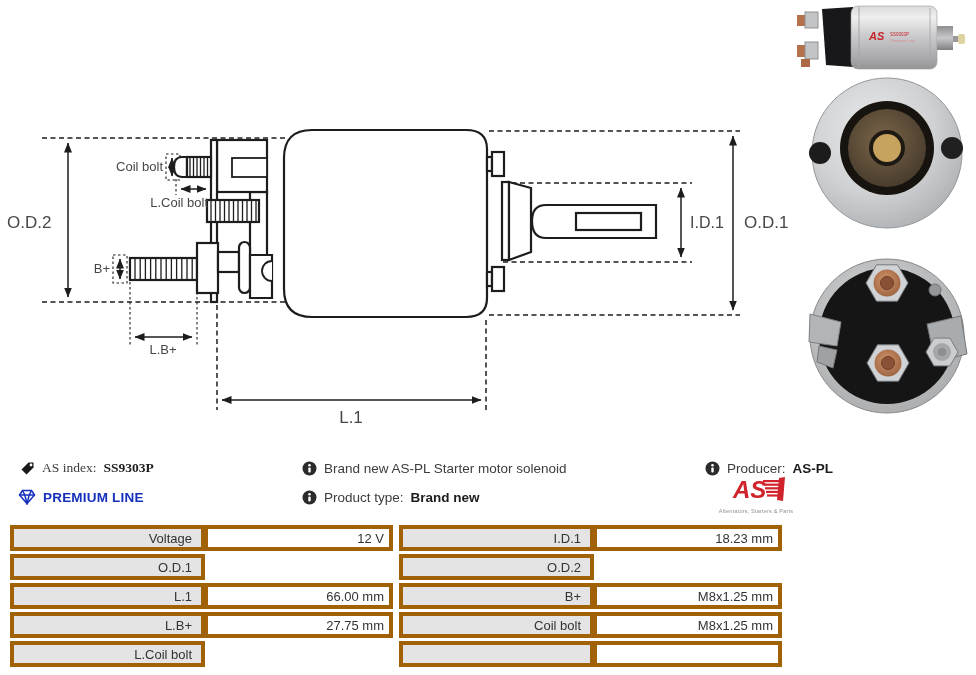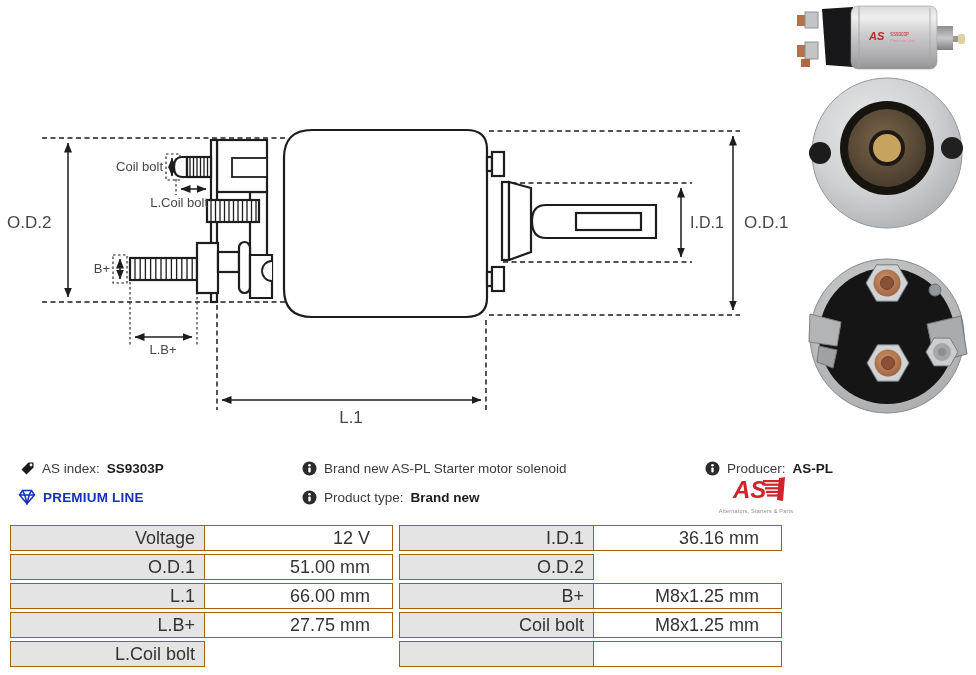--- a/index.html
+++ b/index.html
@@ -9,24 +9,24 @@
   
   .iline{display:flex;align-items:center;gap:7px;height:18px;font-size:13.5px;color:#3c3c3c;white-space:nowrap;}
   .iline .bold{font-weight:bold;color:#1c1c1c;}
   .premium-text{font-weight:bold;color:#1430bd;font-size:13.5px;letter-spacing:.2px;}
   .logo-wrap{position:absolute;left:706px;top:477px;width:100px;text-align:center;}
   .tagline{font-size:5.5px;color:#8f8f8f;margin-top:1px;letter-spacing:.2px;}
   
   .spec-table{position:absolute;left:10px;top:525px;display:flex;gap:6px;}
   .pair{display:flex;flex-direction:column;}
   .prow{display:flex;margin-bottom:3px;}
-  .cell{height:26px;box-sizing:border-box;border:1px solid #a16207;display:flex;align-items:center;
-        justify-content:flex-end;font-size:18px;color:#333;}
+  .cell{height:26px;box-sizing:border-box;border:4px solid #a16207;display:flex;align-items:center;
+        justify-content:flex-end;font-size:13px;color:#333;}
   .lbl{width:195px;background:#e4e4e4;padding-right:9px;}
-  .val{width:189px;background:#fff;padding-right:22px;margin-left:-1px;}
+  .val{width:189px;background:#fff;padding-right:5px;margin-left:-1px;}
   svg text{font-family:"Liberation Sans",sans-serif;}
 </style>
 </head>
 <body>
 
 <div id="page">
 
   <svg class="abs" style="left:0;top:100px;" width="790" height="340" viewBox="0 0 790 340">
     <defs>
       <marker id="ah" markerUnits="userSpaceOnUse" markerWidth="10" markerHeight="8" viewBox="0 0 10 8" refX="9.5" refY="4" orient="auto-start-reverse">
@@ -183,21 +183,21 @@
     <circle cx="84" cy="29" r="6.5" fill="#8a5136" stroke="#6e3f28"></circle>
     <polygon points="106,109 95.5,127.2 74.5,127.2 64,109 74.5,90.8 95.5,90.8" fill="#d0d3d5" stroke="#75787a"></polygon>
     <circle cx="85" cy="109" r="13.5" fill="url(#p3copper)"></circle>
     <circle cx="85" cy="109" r="6.5" fill="#8a5136" stroke="#6e3f28"></circle>
     <polygon points="155,98 147,111.9 131,111.9 123,98 131,84.1 147,84.1" fill="#cbced0" stroke="#77797b"></polygon>
     <circle cx="139" cy="98" r="9" fill="#a4a7a9"></circle>
     <circle cx="139" cy="98" r="4" fill="#8b8e90"></circle>
     <circle cx="132" cy="36" r="6" fill="#95989a" stroke="#6f7274"></circle>
   </svg>
 
-  <div class="abs iline" style="left:20px;top:459px;">
+  <div class="abs iline" style="left:20px;top:459px;font-family:Liberation Serif, serif;">
     <svg width="15" height="15" viewBox="0 0 15 15">
       <path d="M1.5 8.5 L8.5 1.5 H13.5 V6.5 L6.5 13.5 Z" fill="#1a1a1a"></path>
       <circle cx="11" cy="4" r="1.4" fill="#fff"></circle>
     </svg>
     <span>AS index: </span>
     <span class="bold">SS9303P</span>
   </div>
 
   <div class="abs iline" style="left:18px;top:488px;">
     <svg width="18" height="16" viewBox="0 0 18 16">
@@ -254,38 +254,37 @@
   </div>
 
   <div class="spec-table">
     <div class="pair">
       <div class="prow">
         <div class="cell lbl">Voltage</div>
         <div class="cell val">12 V</div>
       </div>
       <div class="prow">
         <div class="cell lbl">O.D.1</div>
-        <div class="cell val">51.00 mm</div>
       </div>
       <div class="prow">
         <div class="cell lbl">L.1</div>
         <div class="cell val">66.00 mm</div>
       </div>
       <div class="prow">
         <div class="cell lbl">L.B+</div>
         <div class="cell val">27.75 mm</div>
       </div>
       <div class="prow">
         <div class="cell lbl">L.Coil bolt</div>
       </div>
     </div>
     <div class="pair">
       <div class="prow">
         <div class="cell lbl">I.D.1</div>
-        <div class="cell val">36.16 mm</div>
+        <div class="cell val">18.23 mm</div>
       </div>
       <div class="prow">
         <div class="cell lbl">O.D.2</div>
       </div>
       <div class="prow">
         <div class="cell lbl">B+</div>
         <div class="cell val">M8x1.25 mm</div>
       </div>
       <div class="prow">
         <div class="cell lbl">Coil bolt</div>

